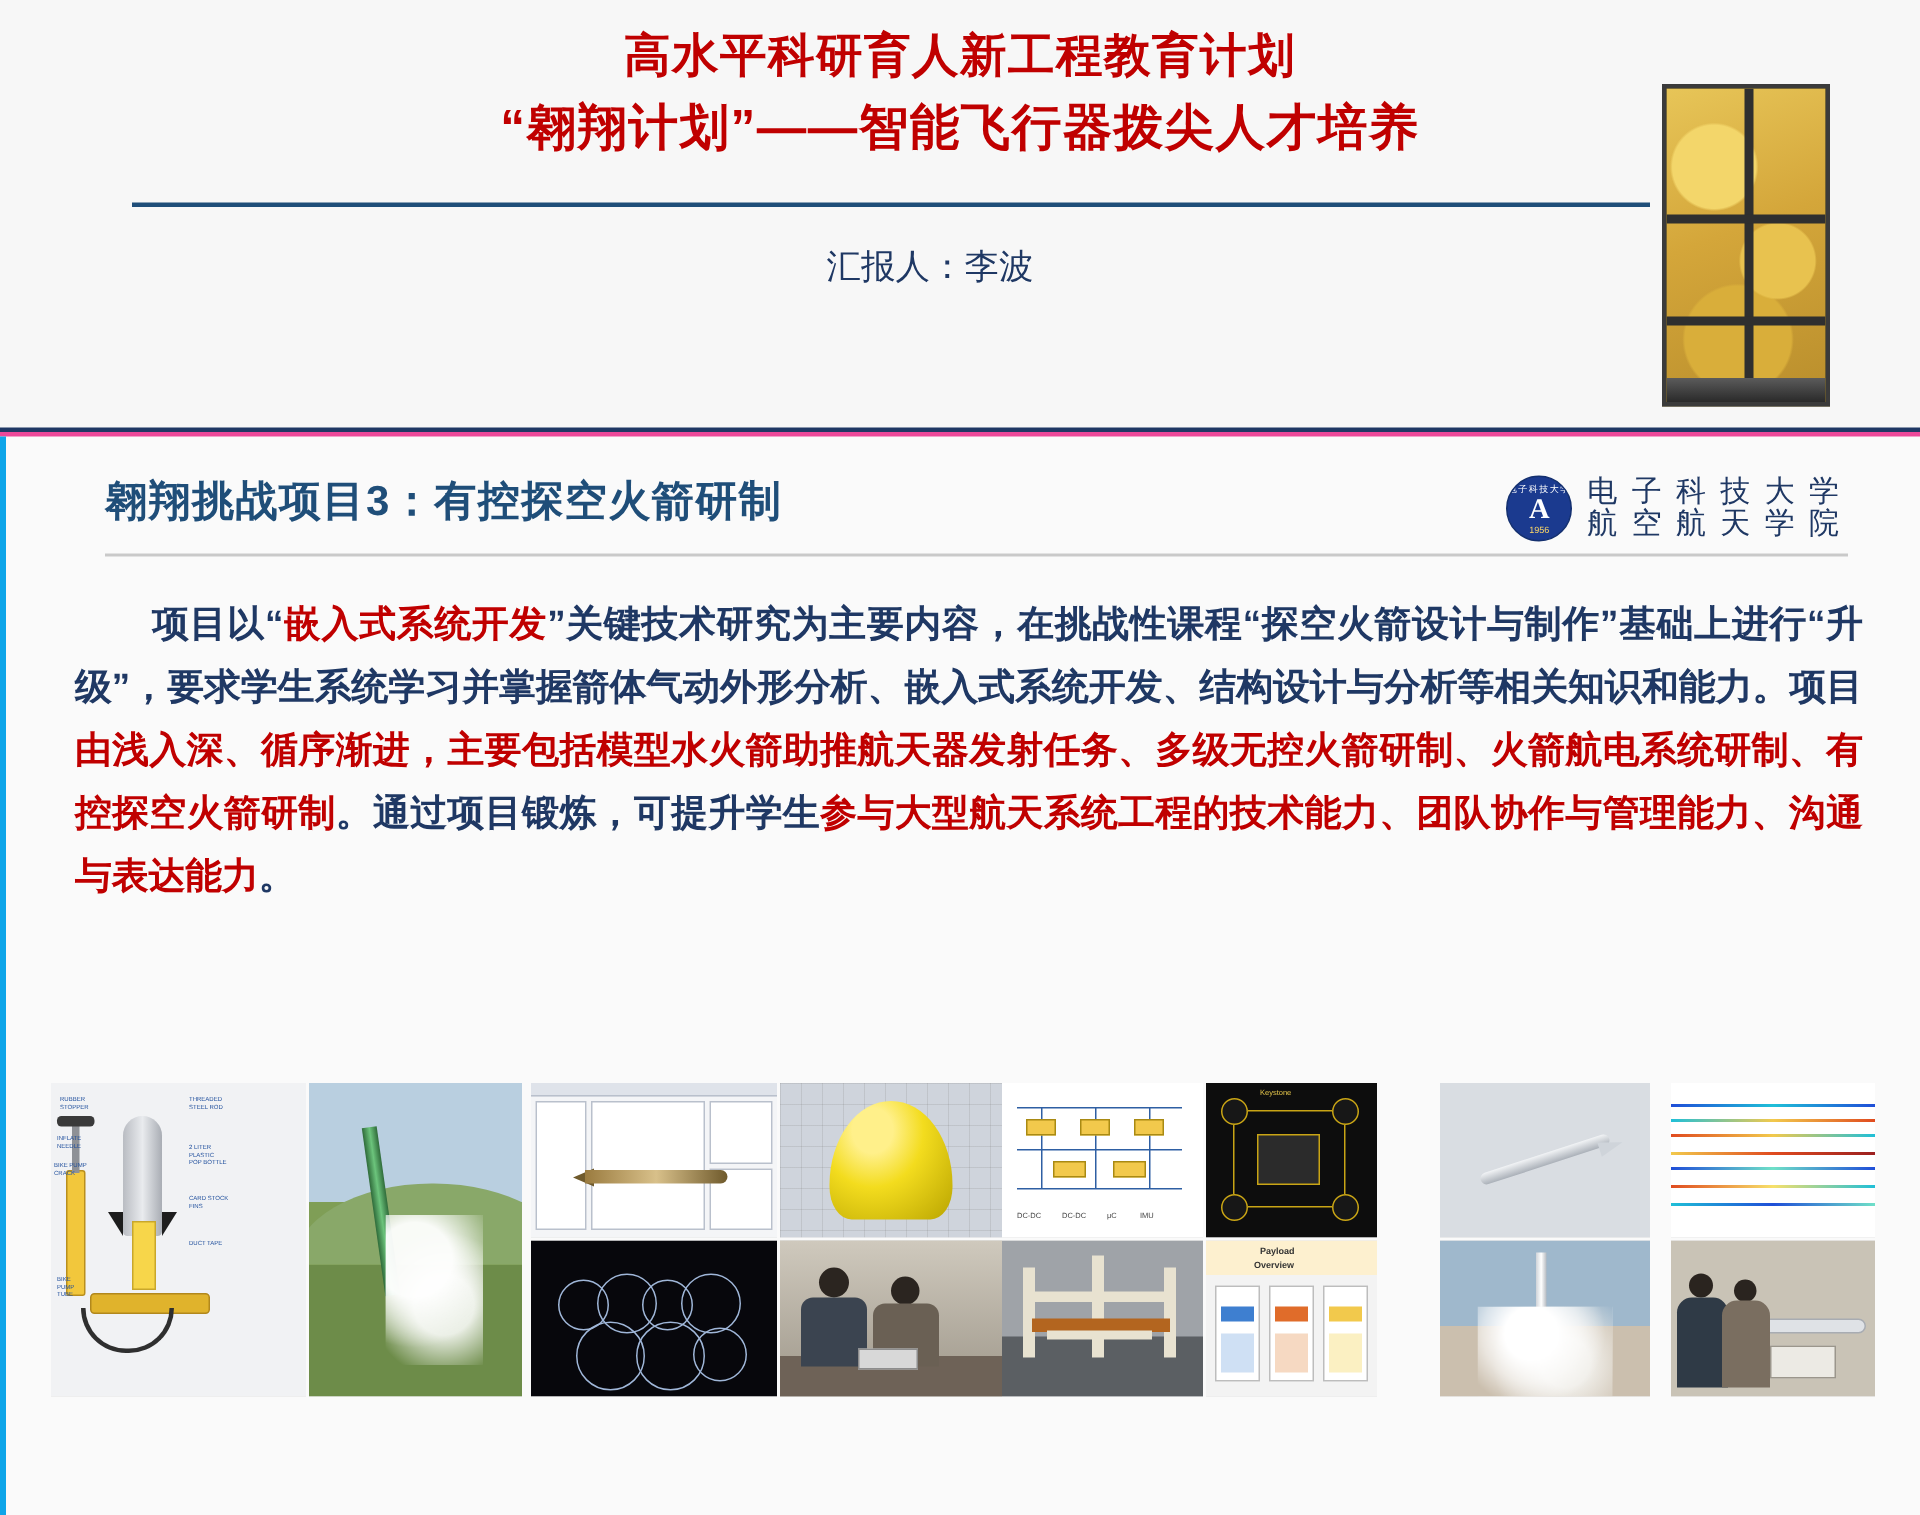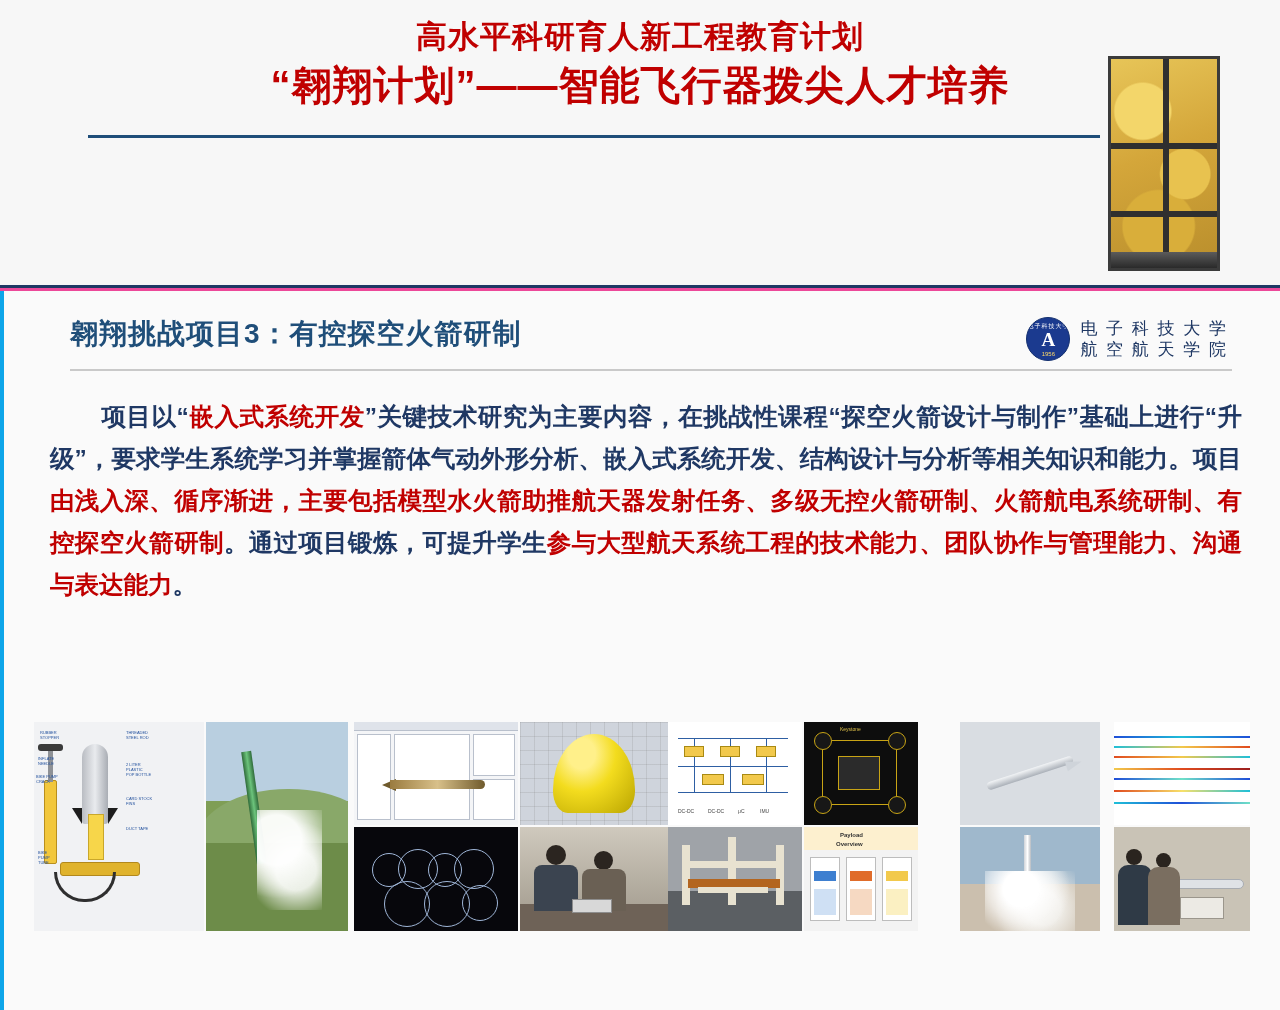--- a/index.html
+++ b/index.html
@@ -17,21 +17,21 @@
     background: #f7f7f7;
     border-bottom: 3px solid #1f3864;
   }
   .title-wrap {
     position: absolute; left: 0; top: 14px; width: 1280px; text-align: center;
   }
   .title-line1, .title-line2 {
     color: #c00000; font-weight: bold; letter-spacing: 1px;
   }
   .title-line1 { font-size: 31px; line-height: 46px; }
-  .title-line2 { font-size: 40px; line-height: 50px; }
+  .title-line2 { font-size: 33px; line-height: 50px; }
   .title-rule {
     position: absolute; left: 88px; top: 135px; width: 1012px; height: 3px;
     background: #1f4e79;
   }
   .subtitle-wrap {
     position: absolute; left: 0; top: 158px; width: 1240px; text-align: center;
   }
   .sub1, .sub2 {
     color: #1f3864; font-size: 23px; line-height: 38px; font-weight: normal;
   }
@@ -90,21 +90,21 @@
     color: #fff; font-size: 6px; letter-spacing: 1px;
   }
   .logo-mark .lm-a {
     position: absolute; left: 0; right: 0; top: 11px; text-align: center;
     color: #ffffff; font-size: 19px; font-weight: bold; font-family: "Liberation Serif", serif;
   }
   .logo-mark .lm-year {
     position: absolute; left: 0; right: 0; bottom: 3px; text-align: center;
     color: #ffd966; font-size: 6px;
   }
-  .logo-text { color: #1f3864; font-size: 17px; line-height: 21px; letter-spacing: 2px; }
+  .logo-text { color: #1f3864; font-size: 20px; line-height: 21px; letter-spacing: 2px; }
 
   
   .para {
     position: absolute; left: 46px; top: 105px; width: 1192px;
     font-size: 24.5px; line-height: 42px; font-weight: bold;
     color: #1f3864; text-align: justify; text-indent: 2.1em;
   }
   .para .red { color: #c00000; }
 
   
@@ -269,20 +269,21 @@
 
 <div class="slide">
 
   <div class="header">
     <div class="title-wrap">
       <div class="title-line1">高水平科研育人新工程教育计划</div>
       <div class="title-line2">“翱翔计划”——智能飞行器拨尖人才培养</div>
     </div>
     <div class="title-rule"></div>
     <div class="subtitle-wrap">
+      <div class="sub2">汇报人：李波</div>
     </div>
 
     <div class="window-photo">
       <div class="wp-sky"></div>
       <div class="wp-mull-v" style="left:52px"></div>
       <div class="wp-mull-h" style="top:84px"></div>
       <div class="wp-mull-h" style="top:152px"></div>
       <div class="wp-sill"></div>
     </div>
   </div>

